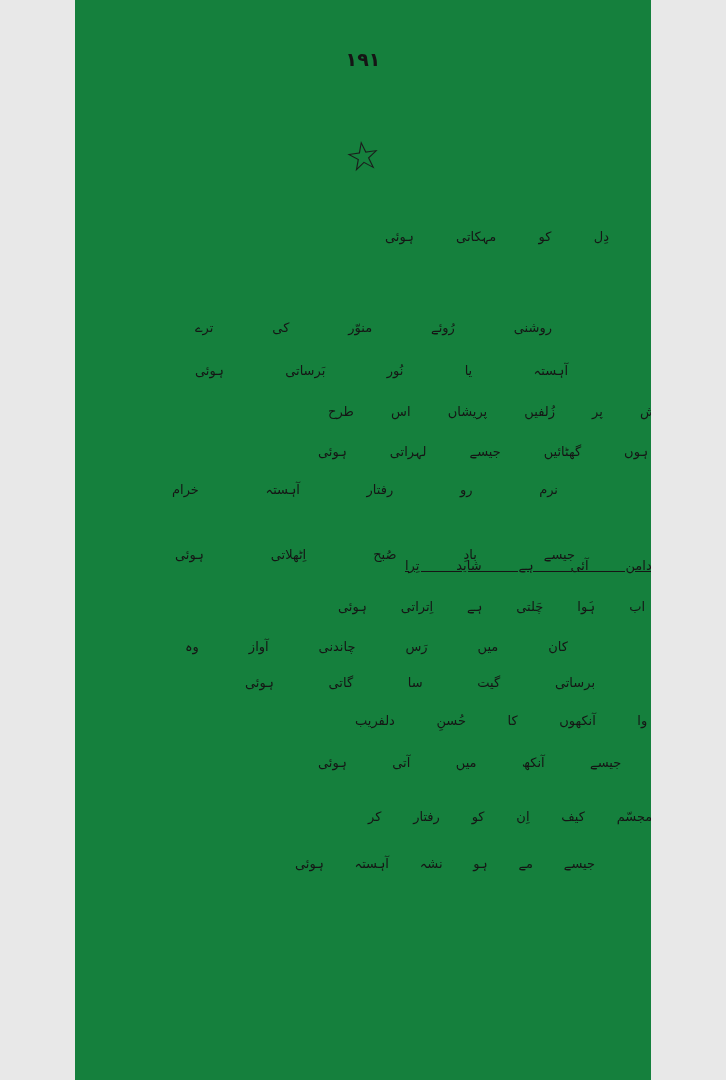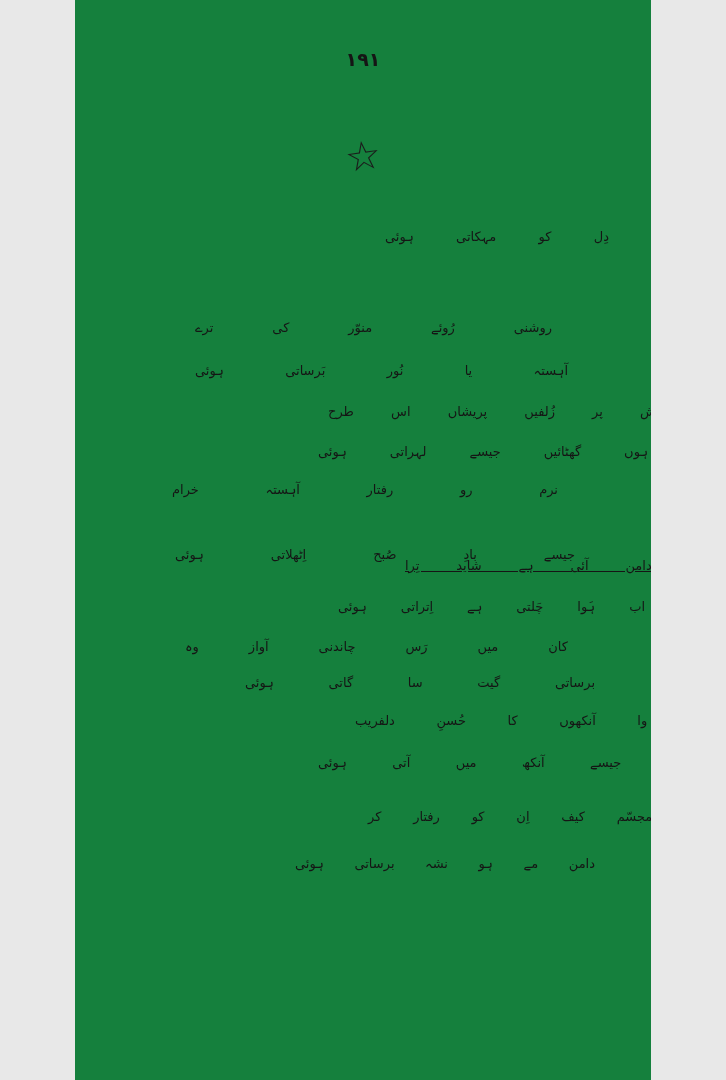--- a/index.html
+++ b/index.html
@@ -92,15 +92,15 @@
   <div class="verse l8">چھُو کے دامن آئی ہے شاید تِرا</div>
   <div class="verse l9">اب ہَوا چَلتی ہے اِتراتی ہوئی</div>
 
   <div class="verse l10">کان میں رَس چاندنی آواز وہ</div>
   <div class="verse l11">برساتی گیت سا گاتی ہوئی</div>
 
   <div class="verse l12">نیم وا آنکھوں کا حُسنِ دلفریب</div>
   <div class="verse l13">نیند جیسے آنکھ میں آتی ہوئی</div>
 
   <div class="verse l14">ہوں مجسّم کیف اِن کو رفتار کر</div>
-  <div class="verse l15">دامن مے ہو نشہ برساتی ہوئی</div>
+  <div class="verse l15">جیسے مے ہو نشہ آہستہ ہوئی</div>
 
 </div>
 
 </body></html>

